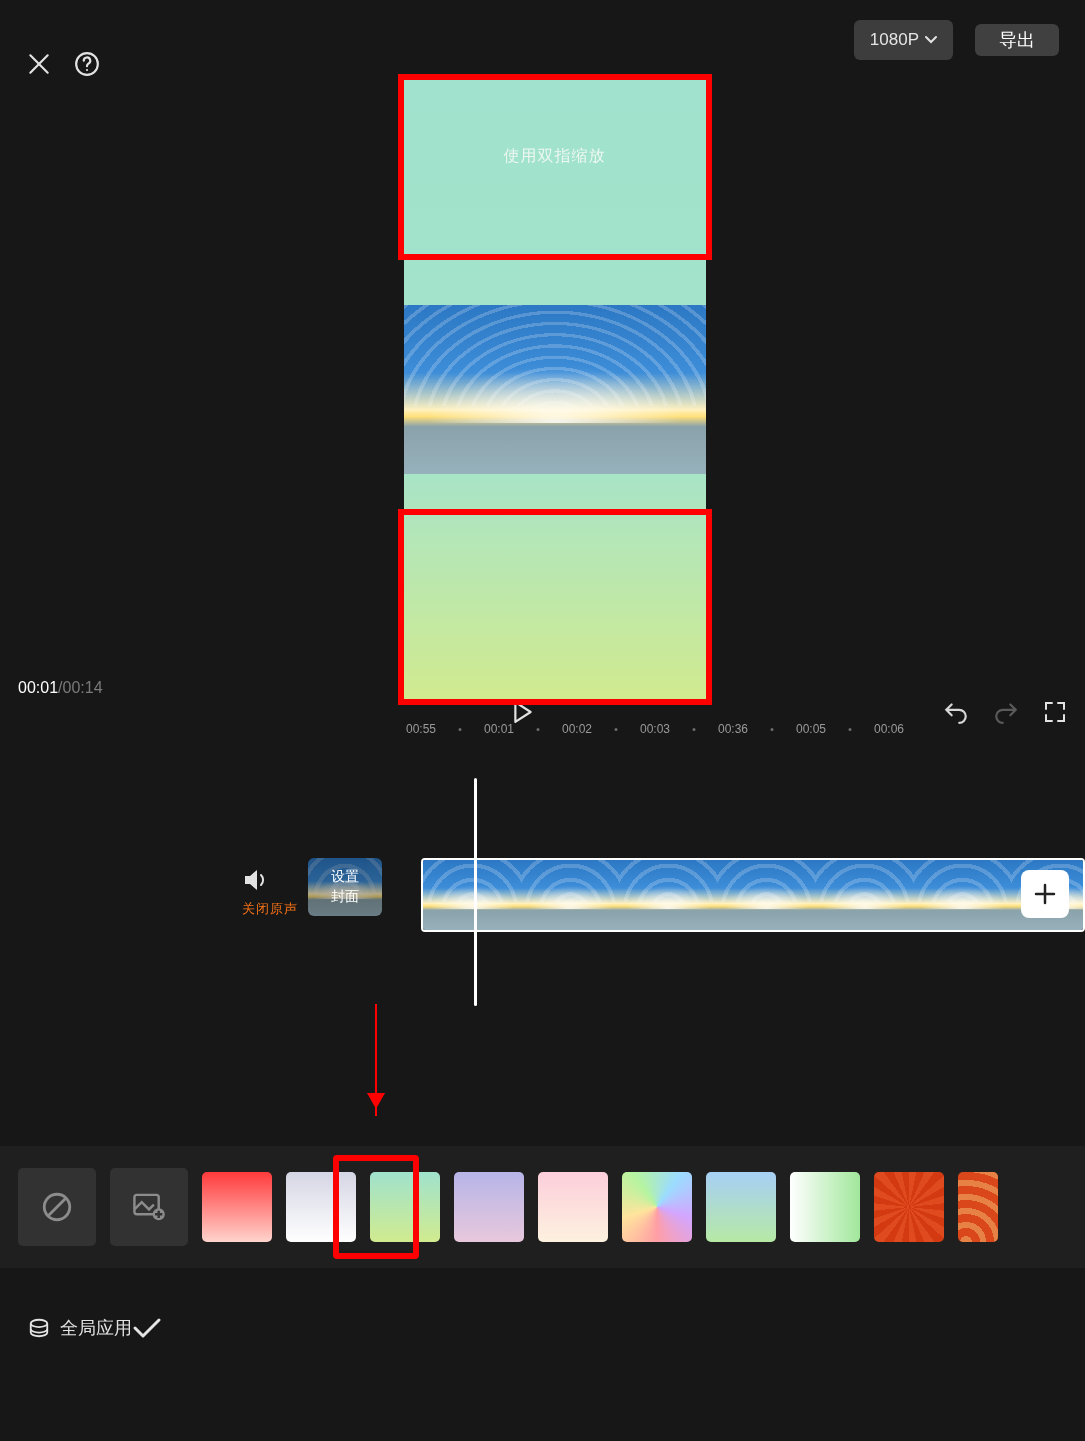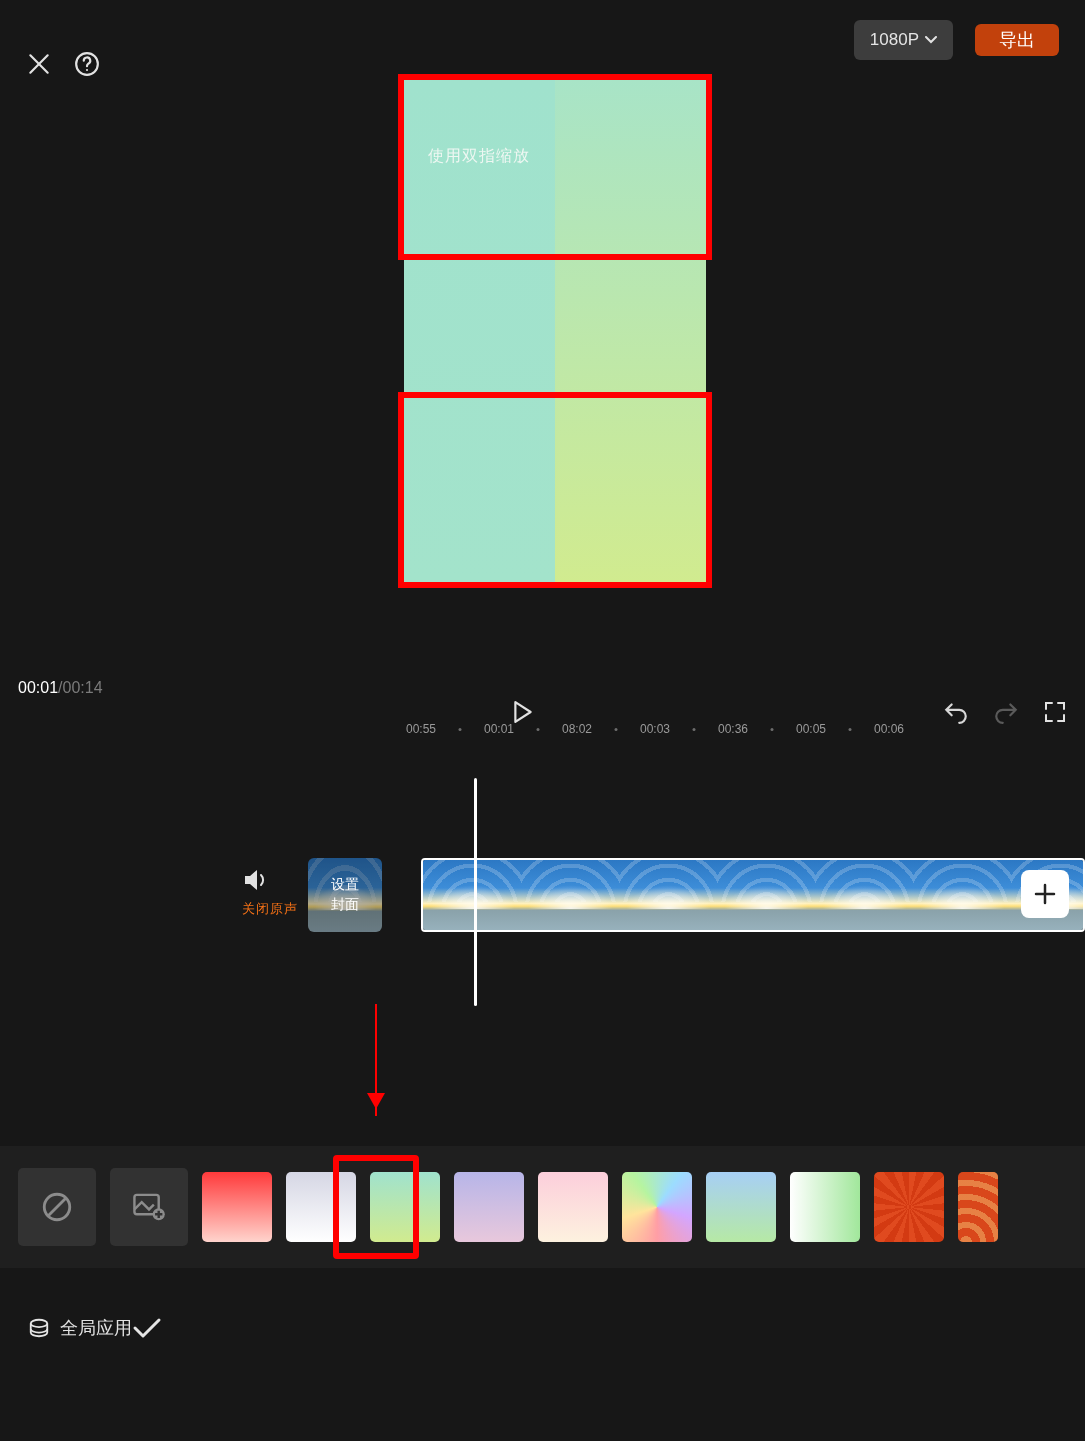--- a/index.html
+++ b/index.html
@@ -4,25 +4,25 @@
 <style>
   * { box-sizing: border-box; margin: 0; padding: 0; }
   html, body { width: 1085px; height: 1441px; background: #000; font-family: -apple-system, "PingFang SC", sans-serif; color: #fff; overflow: hidden; }
   body { display: flex; flex-direction: column; background: #171717; }
 
   
   .topbar { height: 80px; display: flex; align-items: center; padding: 0 26px; gap: 22px; }
   .topbar .spacer { flex: 1; }
   .icon-btn { display: inline-flex; align-items: center; justify-content: center; cursor: pointer; color: #e2e2e2; margin-top: 48px; }
   .res-btn { background: #3d3d3d; border-radius: 6px; padding: 10px 16px; display: flex; align-items: center; gap: 6px; font-size: 17px; color: #e4e4e4; cursor: pointer; }
-  .export-btn { background: #c2410c; border-radius: 6px; padding: 4px 24px; font-size: 18px; color: #fff; cursor: pointer; }
+  .export-btn { background: #404040; border-radius: 6px; padding: 4px 24px; font-size: 18px; color: #fff; cursor: pointer; }
 
   
   .preview-area { height: 580px; position: relative; display: flex; justify-content: center; align-items: flex-start; }
-  .preview-frame { width: 302px; height: 502px; position: relative; display: flex; flex-direction: row; margin-left: 24px; }
+  .preview-frame { width: 302px; height: 619px; position: relative; display: flex; flex-direction: column; margin-left: 24px; }
   .preview-frame .bg-top, .preview-frame .bg-bot { flex: 1; position: relative; }
   .bg-top { background: linear-gradient(#a0e2cd, #a3e3cb); }
   .bg-bot { background: linear-gradient(#a8e4c7, #d1eb8f); }
   .preview-frame .media { height: 169px; position: relative; overflow: hidden; }
   .sky { position: absolute; inset: 0; background: linear-gradient(#2c78c4 0%, #3d8dd8 40%, #fff1be 62%, #ffe07a 66%, #8aa2aa 72%, #97b1bc 100%); }
   .sky::before { content:""; position:absolute; left:0; right:0; top:30%; height:40%; background: radial-gradient(ellipse at 50% 100%, rgba(255,255,255,.85), transparent 60%); }
   .sky::after { content:""; position:absolute; left:0; right:0; top:0; height:60%; background: repeating-radial-gradient(ellipse at 50% 120%, rgba(255,255,255,.4) 0 4px, transparent 4px 14px); opacity:.5; }
   .red-box { position: absolute; border: 6px solid #ff0000; pointer-events: none; }
   .hint { position: absolute; top: 66px; left: 0; right: 0; text-align: center; color: #eef7f2; font-size: 16px; letter-spacing: 1px; }
 
@@ -35,21 +35,21 @@
 
   
   .ruler { height: 30px; position: relative; font-size: 12px; color: #9a9a9a; }
   .ruler .tick { position: absolute; top: 6px; transform: translateX(-50%); }
   .ruler .dot { position: absolute; top: 12px; width: 3px; height: 3px; border-radius: 50%; background: #6d6d6d; transform: translateX(-50%); }
 
   
   .timeline { position: relative; height: 400px; }
   .mute-col { position: absolute; left: 242px; top: 122px; width: 56px; text-align: center; }
   .mute-col .lbl { font-size: 13px; color: #f97316; margin-top: 8px; letter-spacing: 1px; }
-  .cover-thumb { position: absolute; left: 308px; top: 112px; width: 74px; height: 74px; border-radius: 6px; overflow: hidden; display: flex; align-items: center; justify-content: center; flex-direction: column; font-size: 14px; color: #fff; line-height: 1.4; }
+  .cover-thumb { position: absolute; left: 308px; top: 112px; width: 74px; height: 58px; border-radius: 6px; overflow: hidden; display: flex; align-items: center; justify-content: center; flex-direction: column; font-size: 14px; color: #fff; line-height: 1.4; }
   .cover-thumb .sky { filter: brightness(.7); }
   .cover-thumb span { position: relative; z-index: 1; }
   .clip-strip { position: absolute; left: 421px; top: 112px; right: 0; height: 74px; border: 2px solid #fff; border-radius: 4px; display: flex; overflow: hidden; }
   .clip-strip .frame { flex: 0 0 99px; position: relative; overflow: hidden; }
   .clip-strip .frame:not(:first-child) { margin-left: -1px; }
   .add-btn { position: absolute; right: 16px; top: 124px; width: 48px; height: 48px; background: #fff; border-radius: 8px; display: flex; align-items: center; justify-content: center; color: #222; font-size: 30px; font-weight: 300; z-index: 3; cursor: pointer; }
   .playhead { position: absolute; left: 474px; top: 32px; width: 3px; height: 228px; background: #fff; border-radius: 2px; z-index: 2; }
 
   
   .arrow { position: absolute; left: 375px; top: 258px; width: 2px; height: 112px; background: #ff0000; }
@@ -150,21 +150,21 @@
         </svg>
     </div>
   </div>
 </div>
 
 <div class="ruler">
   <span class="tick" style="left:421px">00:55</span>
   <span class="dot" style="left:460px"></span>
   <span class="tick" style="left:499px">00:01</span>
   <span class="dot" style="left:538px"></span>
-  <span class="tick" style="left:577px">08:02</span>
+  <span class="tick" style="left:577px">00:02</span>
   <span class="dot" style="left:616px"></span>
   <span class="tick" style="left:655px">00:03</span>
   <span class="dot" style="left:694px"></span>
   <span class="tick" style="left:733px">00:36</span>
   <span class="dot" style="left:772px"></span>
   <span class="tick" style="left:811px">00:05</span>
   <span class="dot" style="left:850px"></span>
   <span class="tick" style="left:889px">00:06</span>
 </div>
 

